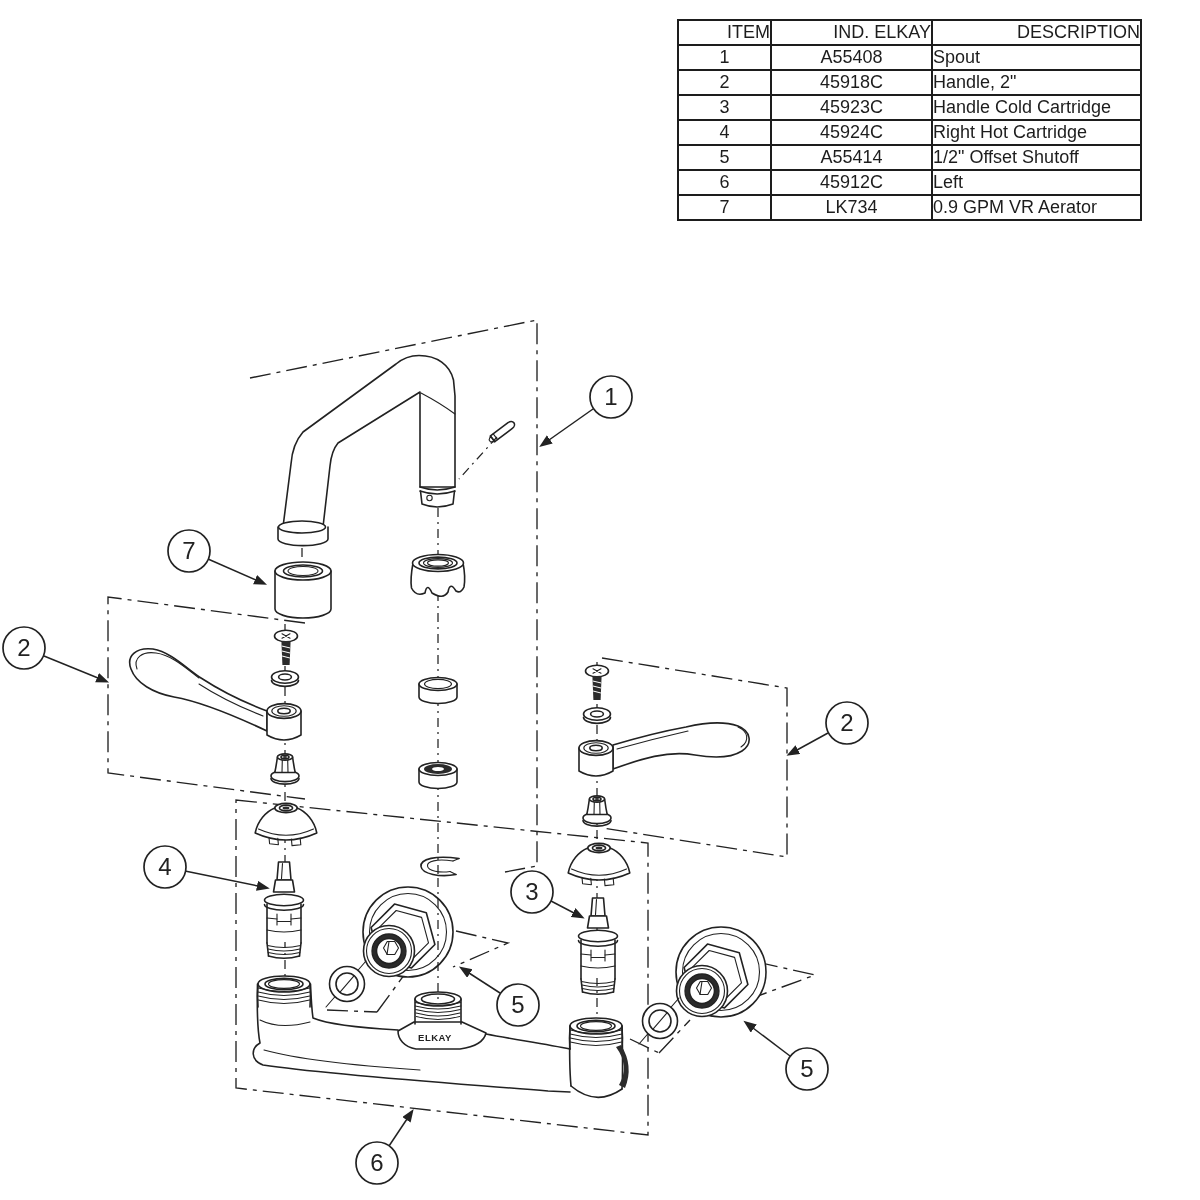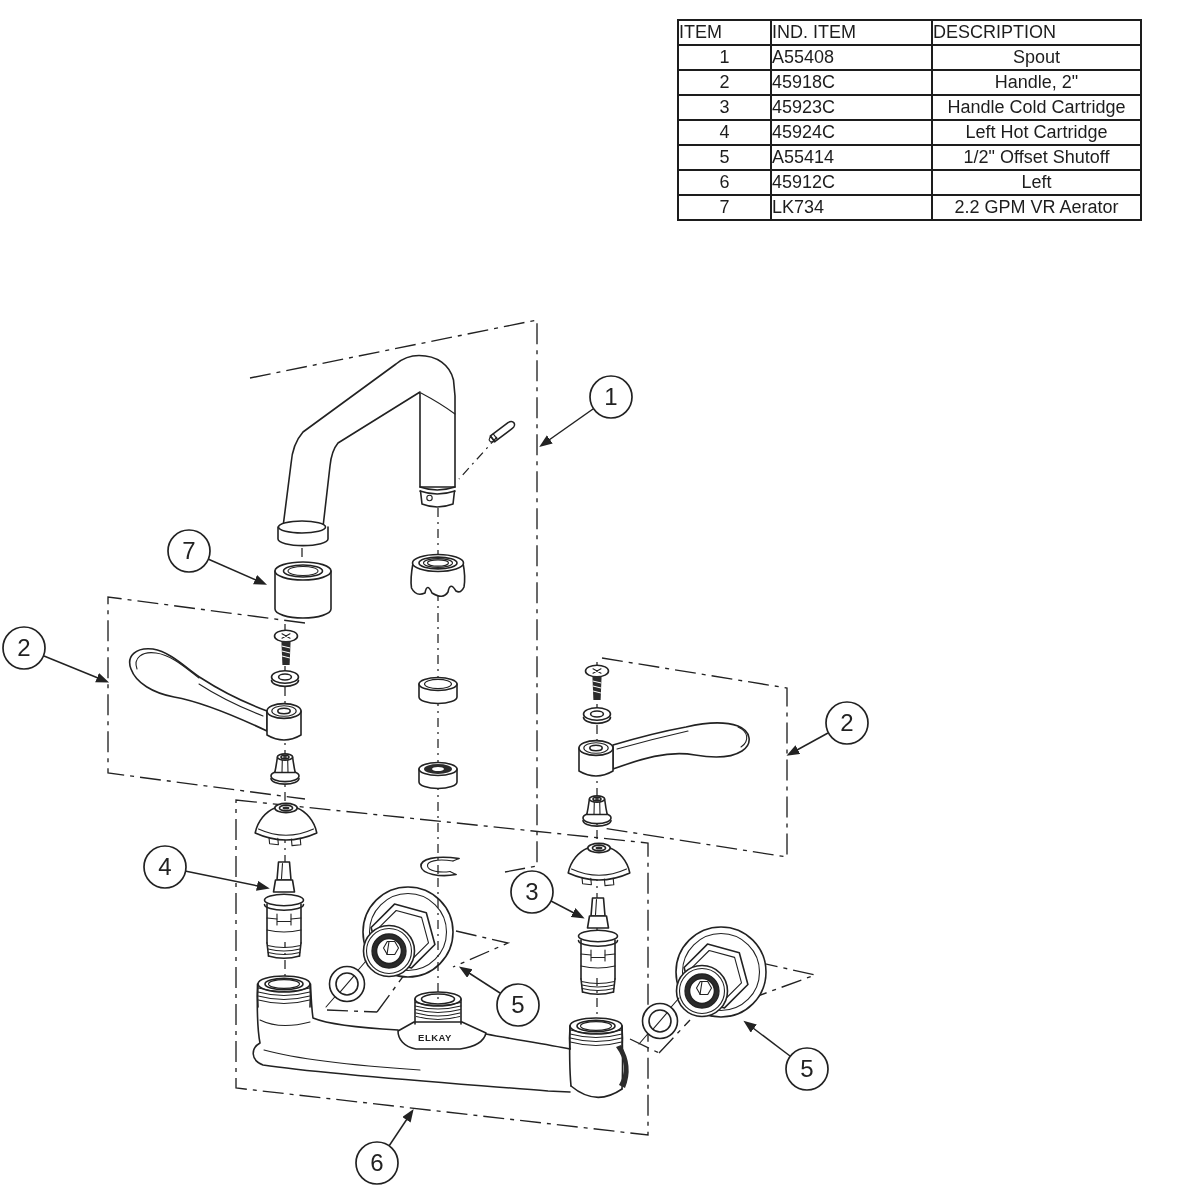--- a/index.html
+++ b/index.html
@@ -17,24 +17,24 @@
   .leader{stroke:#222;fill:none;stroke-width:1.5;}
   .balloon circle{stroke:#222;stroke-width:1.7;fill:#fff;}
   .balloon text{fill:#222;font-family:"Liberation Sans",sans-serif;font-size:24px;text-anchor:middle;}
   .brand-text{fill:#222;font-family:"Liberation Sans",sans-serif;font-size:9.5px;font-weight:bold;letter-spacing:.5px;text-anchor:middle;}
 
   
   table.parts{position:absolute;left:677px;top:19px;border-collapse:collapse;table-layout:fixed;
               font-size:18px;color:#1d1d1d;background:#fff;}
   table.parts th, table.parts td{border:2px solid #1d1d1d;height:23px;padding:0;font-weight:normal;
               white-space:nowrap;overflow:hidden;}
-  table.parts th{text-align:left;}
+  table.parts th{text-align:right;}
   td.c-item{text-align:center;}
-  td.c-part{}
-  td.c-desc{text-align:center;padding-left:14px;}
+  td.c-part{text-align:center;}
+  td.c-desc{text-align:left;padding-left:14px;}
 </style>
 </head>
 <body>
 
 <div class="stage">
 
   <svg class="diagram" width="1200" height="1200" viewBox="0 0 1200 1200">
     <defs>
       <marker id="arw" markerWidth="15" markerHeight="11" refX="1" refY="5" orient="auto" markerUnits="userSpaceOnUse">
         <path d="M0,0 L13,5 L0,10 Z" fill="#222"></path>
@@ -306,21 +306,21 @@
 
   <table class="parts">
     <colgroup>
         <col style="width:93px">
         <col style="width:161px">
         <col style="width:209px">
       </colgroup>
     <thead>
       <tr>
         <th>ITEM</th>
-        <th>IND. ITEM</th>
+        <th>IND. ELKAY</th>
         <th>DESCRIPTION</th>
       </tr>
     </thead>
     <tbody>
       <tr>
         <td class="c-item">1</td>
         <td class="c-part">A55408</td>
         <td class="c-desc">Spout</td>
       </tr>
       <tr>
@@ -329,32 +329,32 @@
         <td class="c-desc">Handle, 2"</td>
       </tr>
       <tr>
         <td class="c-item">3</td>
         <td class="c-part">45923C</td>
         <td class="c-desc">Handle Cold Cartridge</td>
       </tr>
       <tr>
         <td class="c-item">4</td>
         <td class="c-part">45924C</td>
-        <td class="c-desc">Left Hot Cartridge</td>
+        <td class="c-desc">Right Hot Cartridge</td>
       </tr>
       <tr>
         <td class="c-item">5</td>
         <td class="c-part">A55414</td>
         <td class="c-desc">1/2" Offset Shutoff</td>
       </tr>
       <tr>
         <td class="c-item">6</td>
         <td class="c-part">45912C</td>
         <td class="c-desc">Left</td>
       </tr>
       <tr>
         <td class="c-item">7</td>
         <td class="c-part">LK734</td>
-        <td class="c-desc">2.2 GPM VR Aerator</td>
+        <td class="c-desc">0.9 GPM VR Aerator</td>
       </tr>
     </tbody>
   </table>
 </div>
 
 </body></html>

